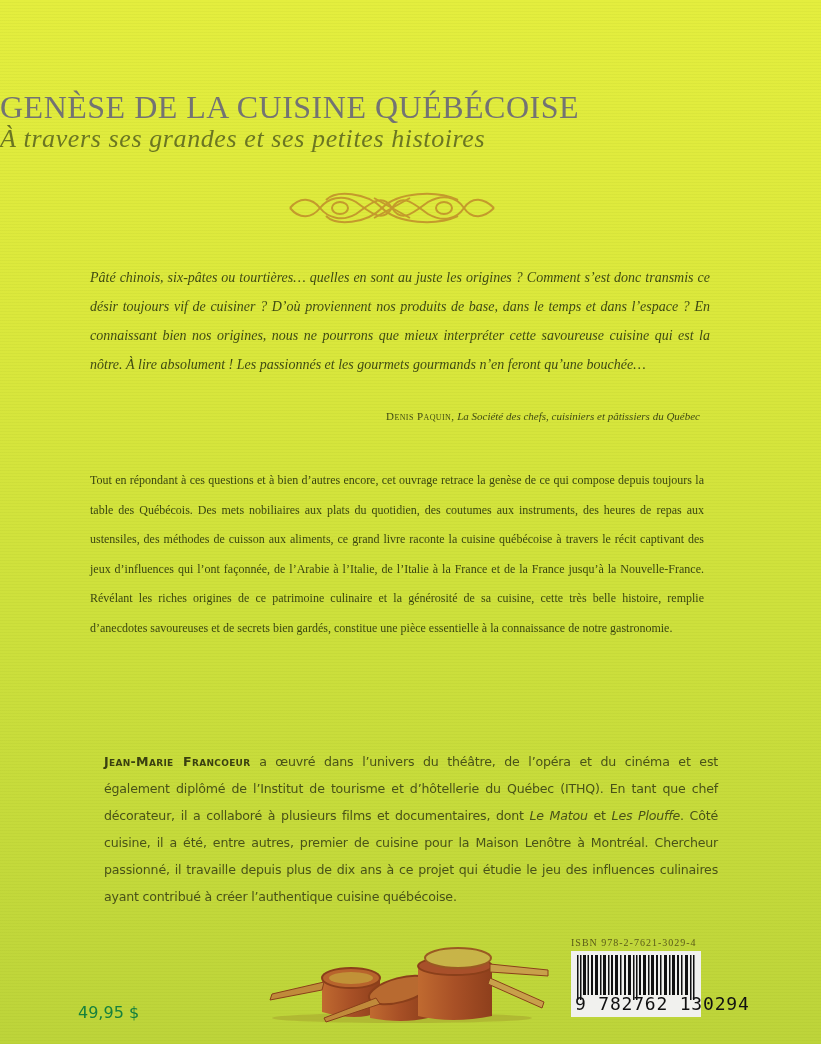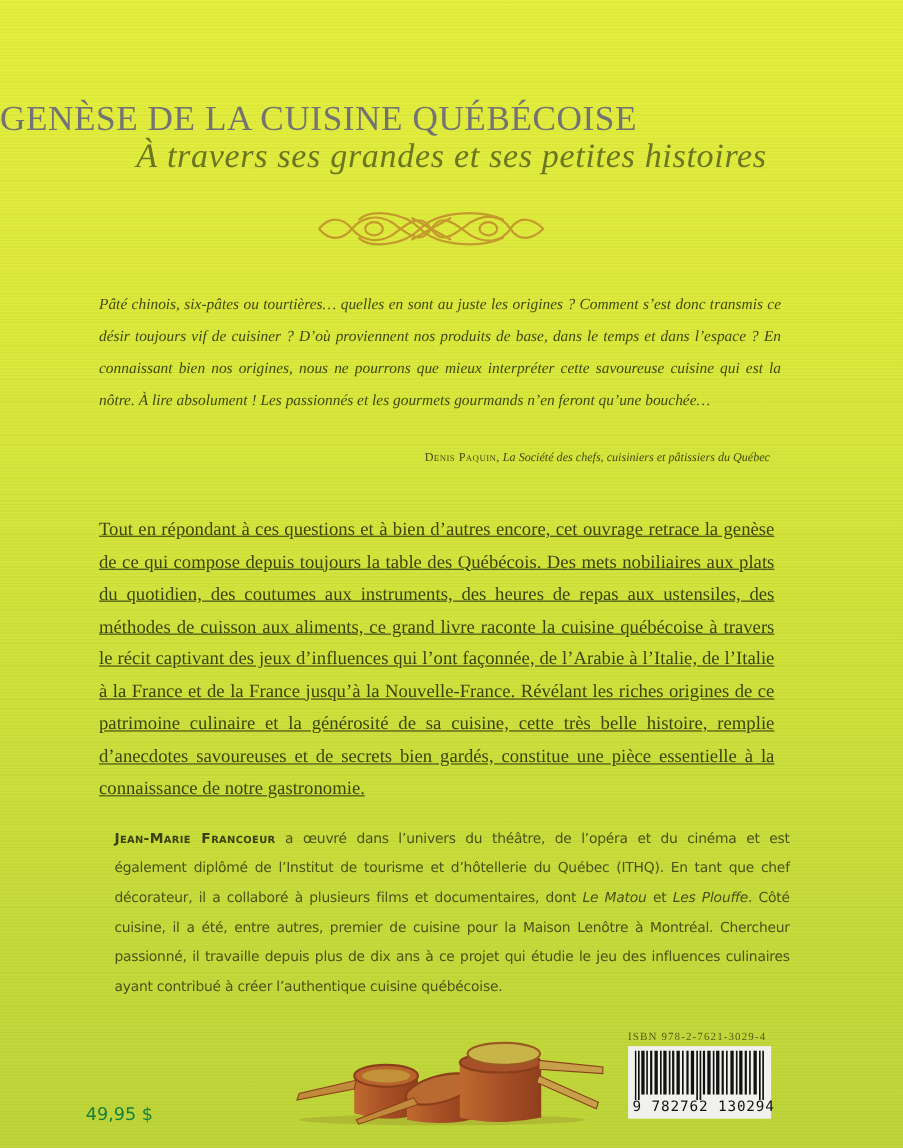--- a/index.html
+++ b/index.html
@@ -11,59 +11,59 @@
     }
     .texture {
       position: absolute; inset: 0; pointer-events: none;
       background-image: repeating-linear-gradient(0deg, rgba(120,140,20,0.06) 0px, rgba(120,140,20,0.06) 1px, transparent 1px, transparent 3px);
     }
     .title {
       position: absolute; left: 0; width: 821px; top: 68px; text-align: left;
       font-size: 32px; letter-spacing: 0.5px; color: #737373; font-weight: normal;
     }
     .subtitle {
-      position: absolute; left: 0; width: 821px; top: 124px; text-align: center;
-      font-size: 31px; font-style: italic; color: #6b7622; letter-spacing: 0.6px;
+      position: absolute; left: 0; width: 821px; top: 124px; 
+      font-size: 26px; font-style: italic; color: #6b7622; letter-spacing: 0.6px;
     }
     .ornament { position: absolute; left: 286px; top: 186px; width: 212px; height: 44px; }
     .quote {
       position: absolute; left: 90px; top: 263px; width: 620px;
       font-style: italic; font-size: 14px; line-height: 29px; color: #3f4a12;
     }
     .quote p { margin: 0; text-align: justify; }
     .quote-attrib {
       position: absolute; left: 90px; width: 610px; top: 410px; text-align: right;
       font-size: 11px; color: #3f4a12;
     }
     .quote-attrib .sc { font-variant: small-caps; font-style: normal; letter-spacing: 0.4px; }
     .quote-attrib .it { font-style: italic; }
     .desc {
       position: absolute; left: 90px; top: 466px; width: 614px;
-      font-size: 17px; line-height: 29.5px; color: #3a4510; text-align: justify; text-decoration: underline;
+      font-size: 12px; line-height: 29.5px; color: #3a4510; text-align: justify;
     }
     .bio {
       position: absolute; left: 104px; top: 748px; width: 614px;
       font-family: "DejaVu Sans", "Liberation Sans", sans-serif;
       font-size: 12.6px; line-height: 27px; color: #4a5318; text-align: justify;
       letter-spacing: -0.2px;
     }
     .bio .name { font-weight: bold; font-variant: small-caps; color: #3a4010; letter-spacing: 0.3px; }
     .bio em { font-style: italic; }
     .pots { position: absolute; left: 252px; top: 932px; width: 300px; height: 92px; }
     .isbn-label {
       position: absolute; left: 571px; top: 937px; font-size: 10px; color: #5a5a18; letter-spacing: 1px;
     }
     .barcode {
       position: absolute; left: 571px; top: 951px; width: 130px; height: 66px;
       background: #f1f1ee; padding: 0;
     }
     .barcode .bars { position: absolute; left: 6px; top: 4px; width: 118px; height: 45px; }
     .barcode .digits {
       position: absolute; left: 4px; bottom: 3px; width: 124px;
-      font-family: "DejaVu Sans Mono", "Liberation Mono", monospace; font-size: 13px;
+      font-family: "DejaVu Sans Mono", "Liberation Mono", monospace; font-size: 18px;
       color: #111; letter-spacing: 0.8px; white-space: nowrap;
     }
     .price {
       position: absolute; left: 78px; top: 1003px;
       font-family: "DejaVu Sans", "Liberation Sans", sans-serif; font-size: 16px; color: #15803d;
     }
   </style>
 </head>
 <body>
 

